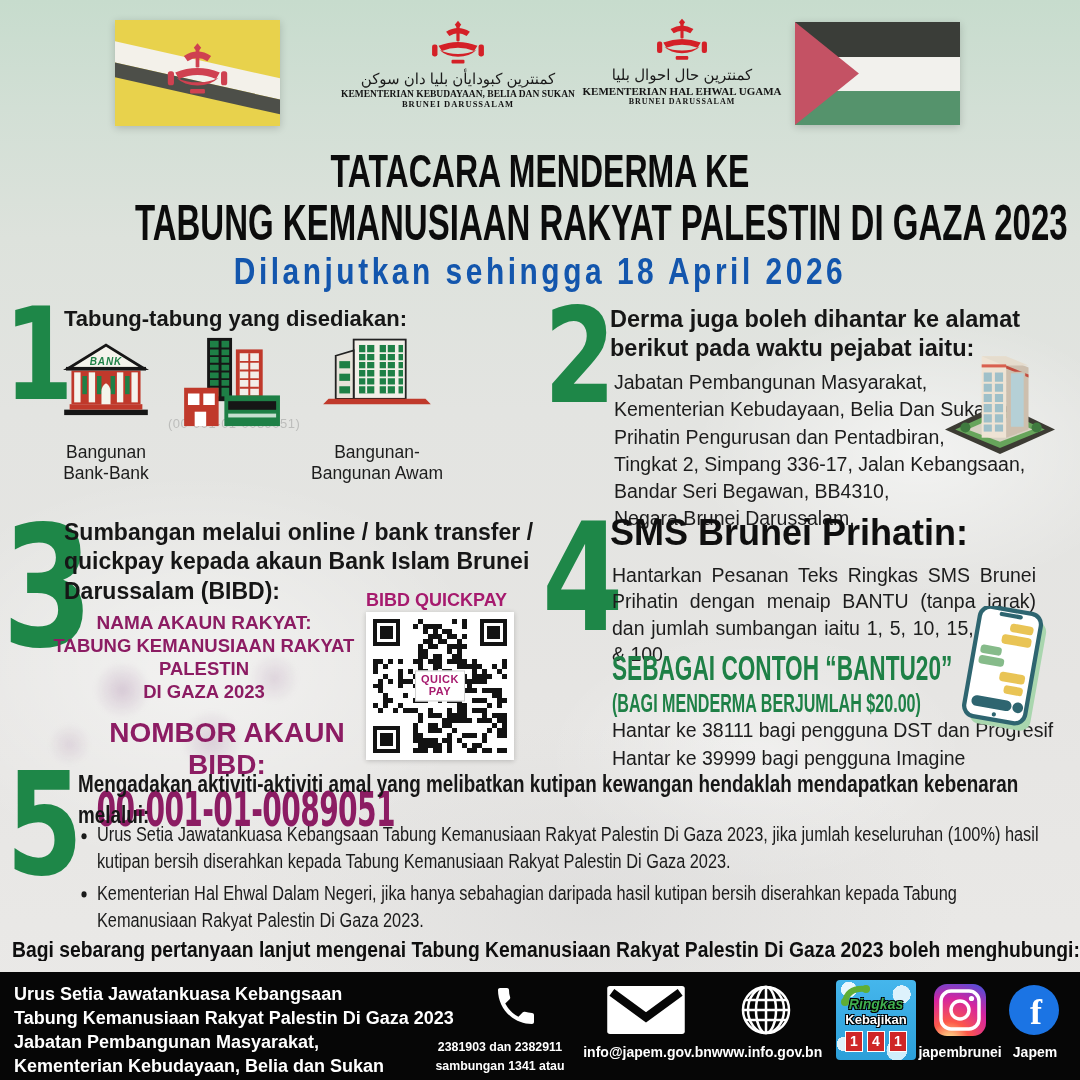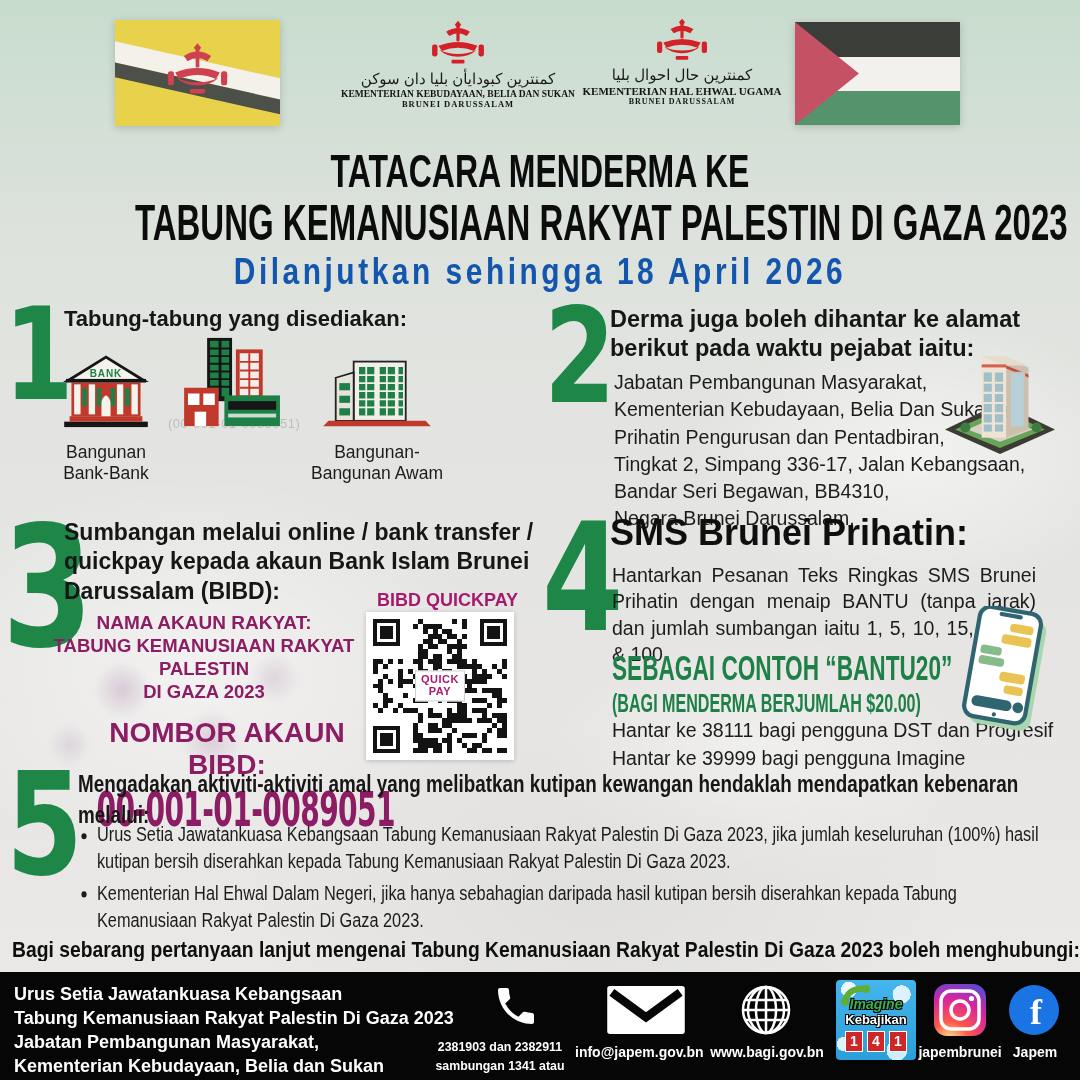--- a/index.html
+++ b/index.html
@@ -40,21 +40,21 @@
   .n1{left:4px;top:300px;font-size:128px;}
   .n2{left:544px;top:300px;font-size:132px;}
   .n3{left:2px;top:516px;font-size:168px;}
   .n4{left:542px;top:514px;font-size:150px;}
   .n5{left:6px;top:764px;font-size:142px;}
 
   
   .s1-head{left:64px;top:306px;font-size:22px;font-weight:700;}
   .s1-items{left:50px;top:336px;width:500px;display:flex;gap:8px;}
   .s1-item{text-align:center;}
-  .s1-iconbox{display:flex;align-items:flex-end;justify-content:center;height:92px;}
+  .s1-iconbox{display:flex;align-items:flex-start;justify-content:center;height:92px;font-style:italic;}
   .s1-caption{margin-top:14px;font-size:17.5px;line-height:1.22;color:#1d1d1d;}
   .watermark{left:168px;top:416px;font-size:13px;color:rgba(125,125,125,.38);letter-spacing:.5px;}
 
   
   .s2-head{left:610px;top:305px;width:420px;font-size:23.5px;font-weight:700;line-height:1.25;}
   .s2-address{left:614px;top:369px;font-size:19.5px;line-height:1.4;color:#1c1c1c;}
   .s2-building{left:942px;top:344px;}
 
   
   .s3-head{left:64px;top:518px;width:478px;font-size:23px;font-weight:700;line-height:1.28;}
@@ -63,21 +63,21 @@
       radial-gradient(circle 46px at 28% 42%, rgba(148,98,148,.26), transparent 62%),
       radial-gradient(circle 50px at 55% 68%, rgba(148,98,148,.22), transparent 62%),
       radial-gradient(circle 40px at 74% 36%, rgba(148,98,148,.18), transparent 62%),
       radial-gradient(circle 34px at 12% 70%, rgba(148,98,148,.16), transparent 62%);}
   .s3-purple{left:36px;top:612px;width:336px;text-align:center;color:#8c1c63;}
   .acct-label{font-size:19px;font-weight:700;}
   .acct-name{font-size:18.5px;font-weight:700;line-height:1.25;}
   .acct-no-label{margin-top:14px;font-size:28px;font-weight:700;margin-left:46px;}
   .acct-no{font-size:44px;font-weight:700;font-family:"DejaVu Sans",sans-serif;letter-spacing:-1px;
     transform:scale(.64,1.1);transform-origin:center top;white-space:nowrap;}
-  .qr-label{left:366px;top:590px;width:152px;text-align:right;font-size:18px;font-weight:700;color:#a61a6e;}
+  .qr-label{left:366px;top:590px;width:152px;text-align:left;font-size:18px;font-weight:700;color:#a61a6e;}
   .qr{left:366px;top:612px;width:148px;height:148px;background:#fff;box-shadow:0 1px 5px rgba(0,0,0,.2);}
   .qr-modules{position:absolute;inset:7px;display:grid;grid-template-rows:repeat(27,1fr);grid-template-columns:repeat(27,1fr);}
   .qr-modules i{background:#131313;display:block;}
   .qr-finder{position:absolute;width:27px;height:27px;border:4.5px solid #131313;background:#fff;box-sizing:border-box;}
   .qr-finder::after{content:"";position:absolute;inset:3px;background:#131313;}
   .qf-tl{left:7px;top:7px;}.qf-tr{right:7px;top:7px;}.qf-bl{left:7px;bottom:7px;}
   .qr-center{position:absolute;left:50%;top:50%;transform:translate(-50%,-50%);background:#fff;border:1px solid #cfcfcf;
     padding:3px 5px;text-align:center;font-weight:700;font-size:11px;line-height:1.05;color:#a61a6e;letter-spacing:.5px;}
 
   
@@ -99,21 +99,21 @@
 
   
   .contact-line{left:12px;top:936px;font-size:21px;font-weight:700;color:#0e0e0e;white-space:nowrap;
     transform:scale(.92,1.08);transform-origin:left top;}
   .footer{left:0;top:972px;width:1080px;height:108px;background:#060606;color:#fff;}
   .f-org{position:absolute;left:14px;top:11px;font-size:18px;font-weight:700;line-height:1.33;}
   .f-phone-icon{position:absolute;left:492px;top:10px;}
   .f-phone-text{position:absolute;left:420px;top:66px;width:160px;text-align:center;font-size:13px;font-weight:700;line-height:1.45;
     transform:scale(.95,1);}
   .f-mail-icon{position:absolute;left:606px;top:14px;}
-  .f-mail-text{position:absolute;left:575px;top:72px;width:145px;font-size:14px;font-weight:700;}
+  .f-mail-text{position:absolute;left:575px;top:72px;width:145px;text-align:center;font-size:14px;font-weight:700;}
   .f-globe-icon{position:absolute;left:740px;top:12px;}
   .f-web-text{position:absolute;left:702px;top:72px;width:130px;text-align:center;font-size:14px;font-weight:700;}
   .f-badge{position:absolute;left:836px;top:8px;width:80px;height:80px;border-radius:4px;overflow:hidden;text-align:center;
     background:
       radial-gradient(circle 13px at 16% 12%, #eaf7fd 0 60%, transparent 61%),
       radial-gradient(circle 15px at 82% 18%, #ddf2fc 0 60%, transparent 61%),
       radial-gradient(circle 17px at 76% 88%, #cfeefb 0 60%, transparent 61%),
       radial-gradient(circle 12px at 10% 80%, #dff3fc 0 60%, transparent 61%),
       linear-gradient(180deg,#45b6ec,#2b9fd9);}
   .badge-phone{position:absolute;left:4px;top:2px;}
@@ -630,29 +630,29 @@
     <div class="f-mail-text">info@japem.gov.bn</div>
 
     <svg class="f-globe-icon" width="52" height="52" viewBox="0 0 52 52">
       <g stroke="#ffffff" stroke-width="2.5" fill="none">
         <circle cx="26" cy="26" r="23"></circle>
         <ellipse cx="26" cy="26" rx="10" ry="23"></ellipse>
         <ellipse cx="26" cy="26" rx="18" ry="23"></ellipse>
         <path d="M26 3 v46 M6 16 h40 M3 26 h46 M6 36 h40"></path>
       </g>
     </svg>
-    <div class="f-web-text">www.bagi.gov.bn</div>
+    <div class="f-web-text">www.info.gov.bn</div>
 
     <div class="f-badge">
       <svg class="badge-phone" width="34" height="24" viewBox="0 0 34 24">
         <path d="M5 20 Q8 5 26 7" stroke="#5fae35" stroke-width="6" fill="none" stroke-linecap="round"></path>
         <circle cx="5" cy="20" r="4" fill="#5fae35"></circle>
           <circle cx="26" cy="7" r="4" fill="#5fae35"></circle>
       </svg>
-      <div class="badge-w1">Imagine</div>
+      <div class="badge-w1">Ringkas</div>
       <div class="badge-w2">Kebajikan</div>
       <div class="badge-digits">
         <span>1</span>
         <span>4</span>
         <span>1</span>
       </div>
     </div>
 
     <svg class="f-ig-icon" width="52" height="52" viewBox="0 0 52 52">
       <defs>

